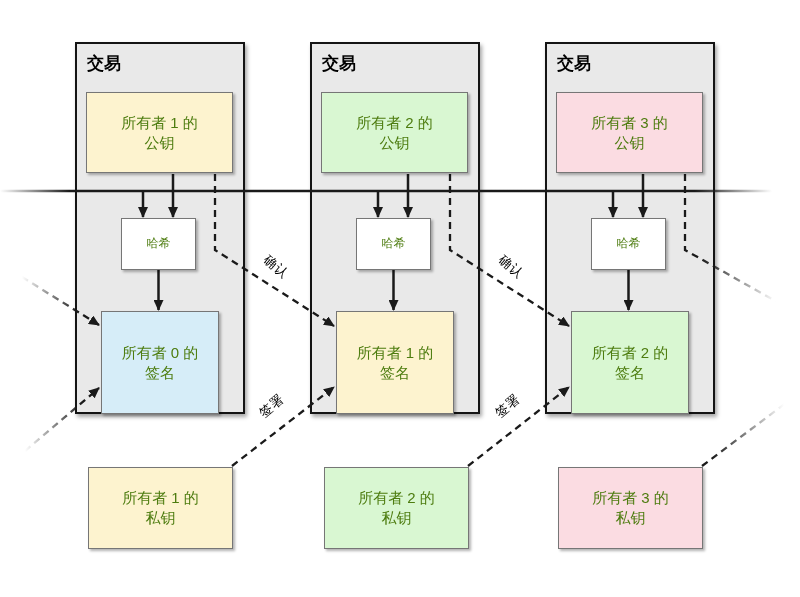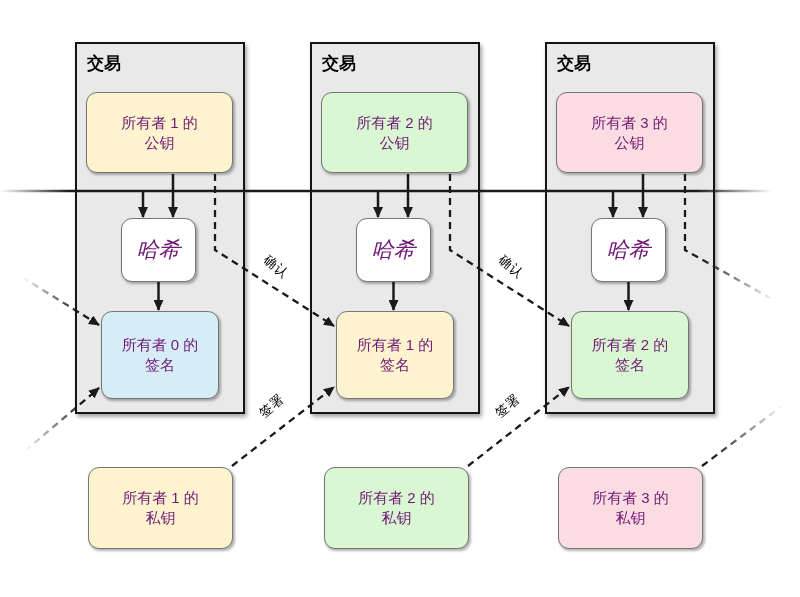--- a/index.html
+++ b/index.html
@@ -12,28 +12,28 @@
     background:#e9e9e9;border:2px solid #141414;box-sizing:border-box;
     box-shadow:2px 3px 4px rgba(0,0,0,0.35);
     z-index:1;
   }
   .txtitle{
     position:absolute;top:8px;left:10px;font-size:17px;font-weight:bold;color:#000;font-family:Liberation Mono, monospace;
   }
   svg.wires{position:absolute;left:0;top:0;z-index:2;}
   .node{
     position:absolute;display:flex;flex-direction:column;align-items:center;justify-content:center;
-    text-align:center;font-size:15px;line-height:1.32;color:#701a75;
-    border:1.5px solid #767676;border-radius:11px;box-sizing:border-box;
+    text-align:center;font-size:15px;line-height:1.32;color:#4d7c0f;
+    border:1.5px solid #767676;border-radius:0;box-sizing:border-box;
     box-shadow:1.5px 2px 2.5px rgba(0,0,0,0.30);
     background:#fff;z-index:3;
   }
   .keybox{width:147px;height:81px;top:92px;}
-  .hashbox{width:75px;height:64px;top:218px;font-size:22px;font-style:italic;}
-  .sigbox{width:118px;height:88px;top:311px;}
+  .hashbox{width:75px;height:52px;top:218px;font-size:12px;}
+  .sigbox{width:118px;height:103px;top:311px;}
   .privbox{width:145px;height:82px;top:467px;}
   .edge-label{
     position:absolute;z-index:3;font-size:13px;color:#000;letter-spacing:1px;white-space:nowrap;
   }
   .rot-cw{transform:translate(-50%,-50%) rotate(40deg);}
   .rot-ccw{transform:translate(-50%,-50%) rotate(-40deg);}
 </style>
 </head>
 <body>
 

